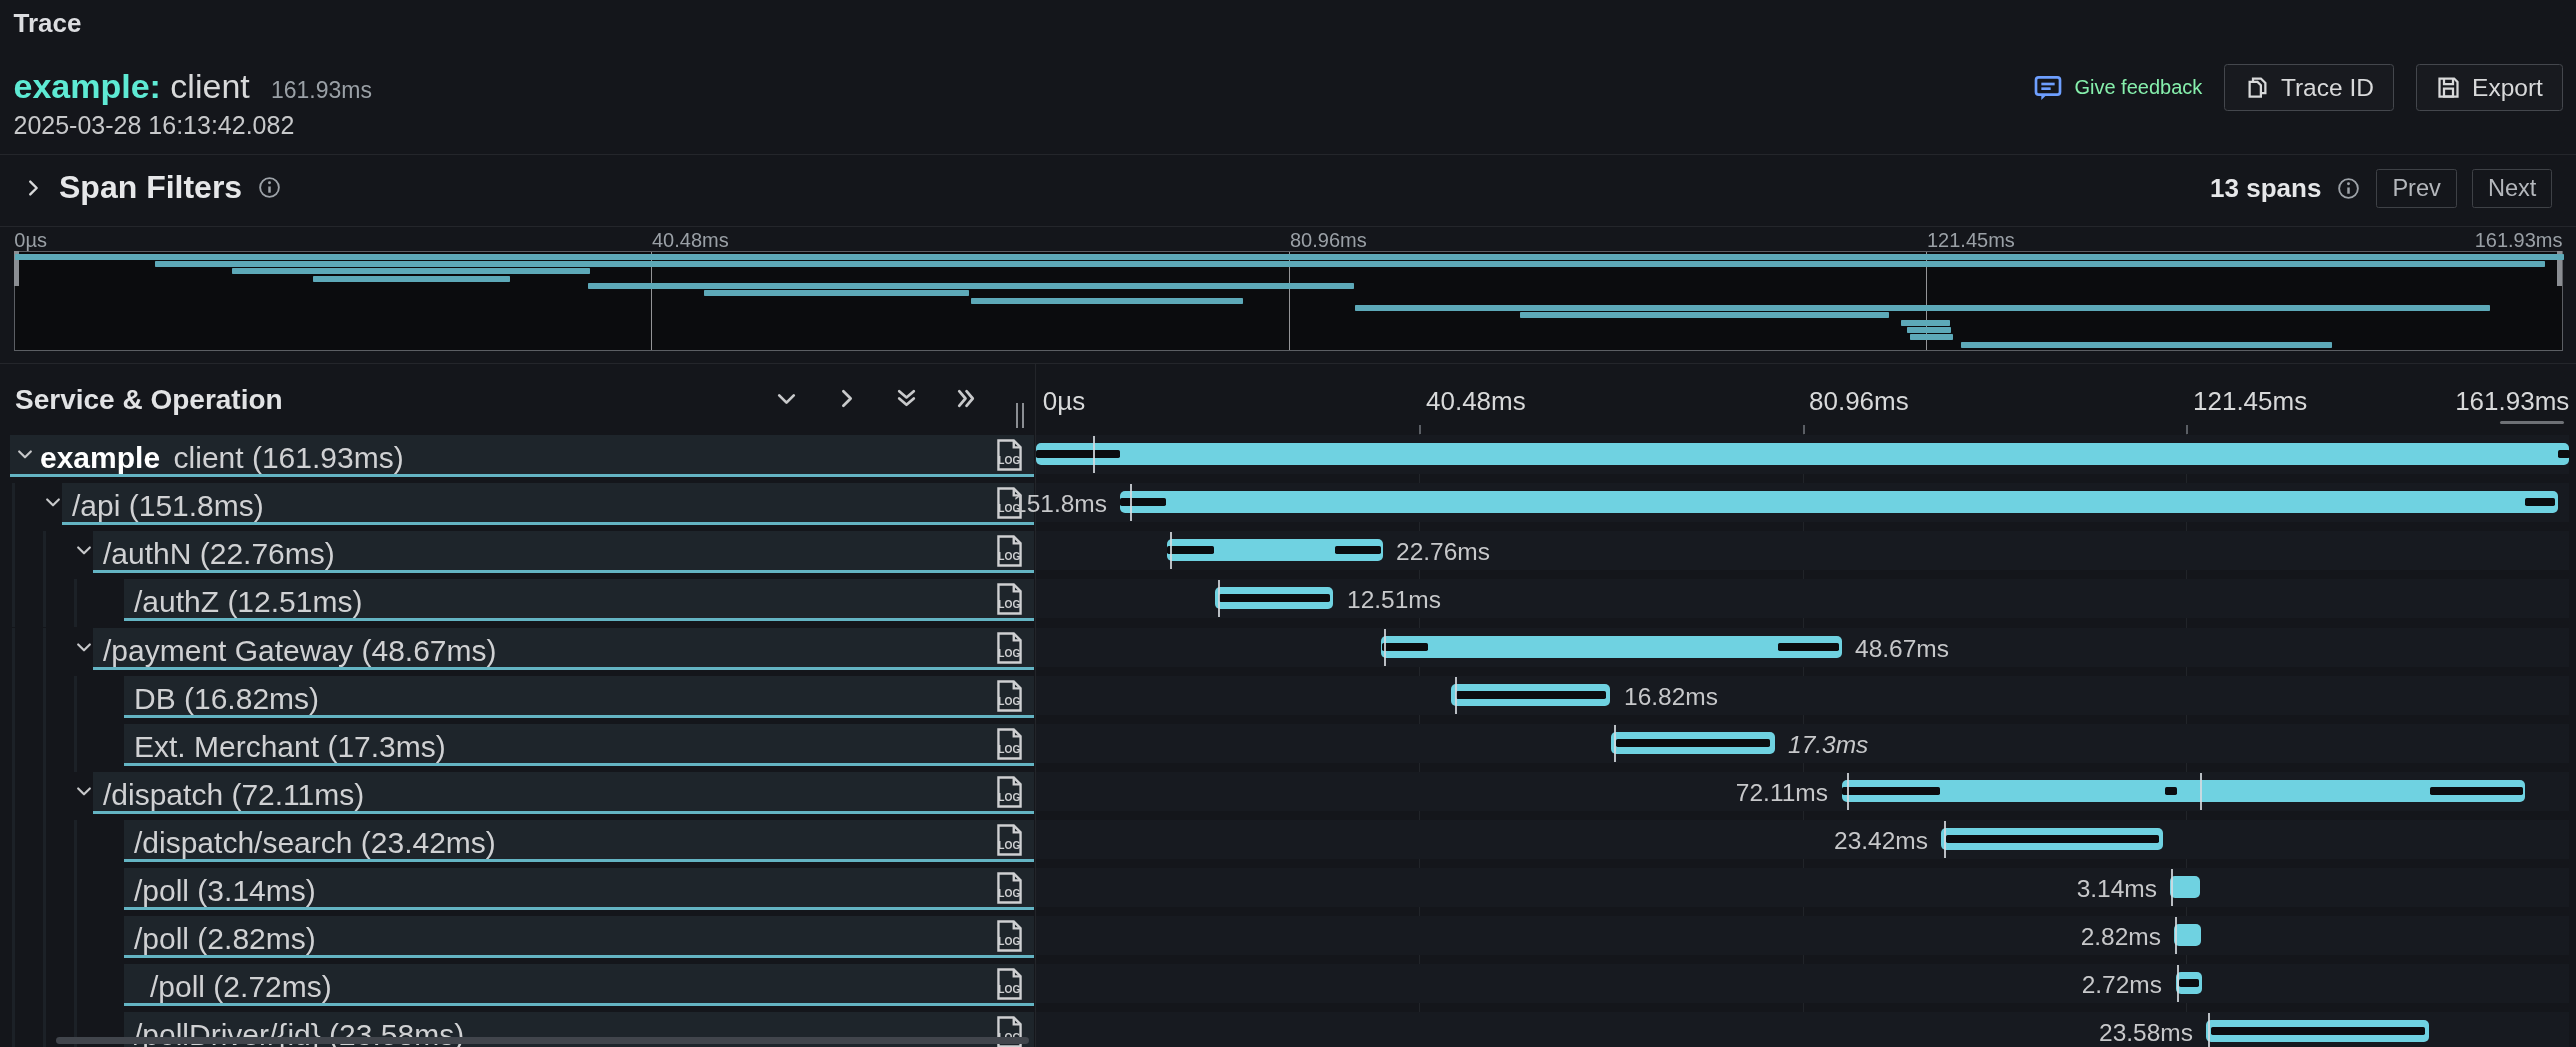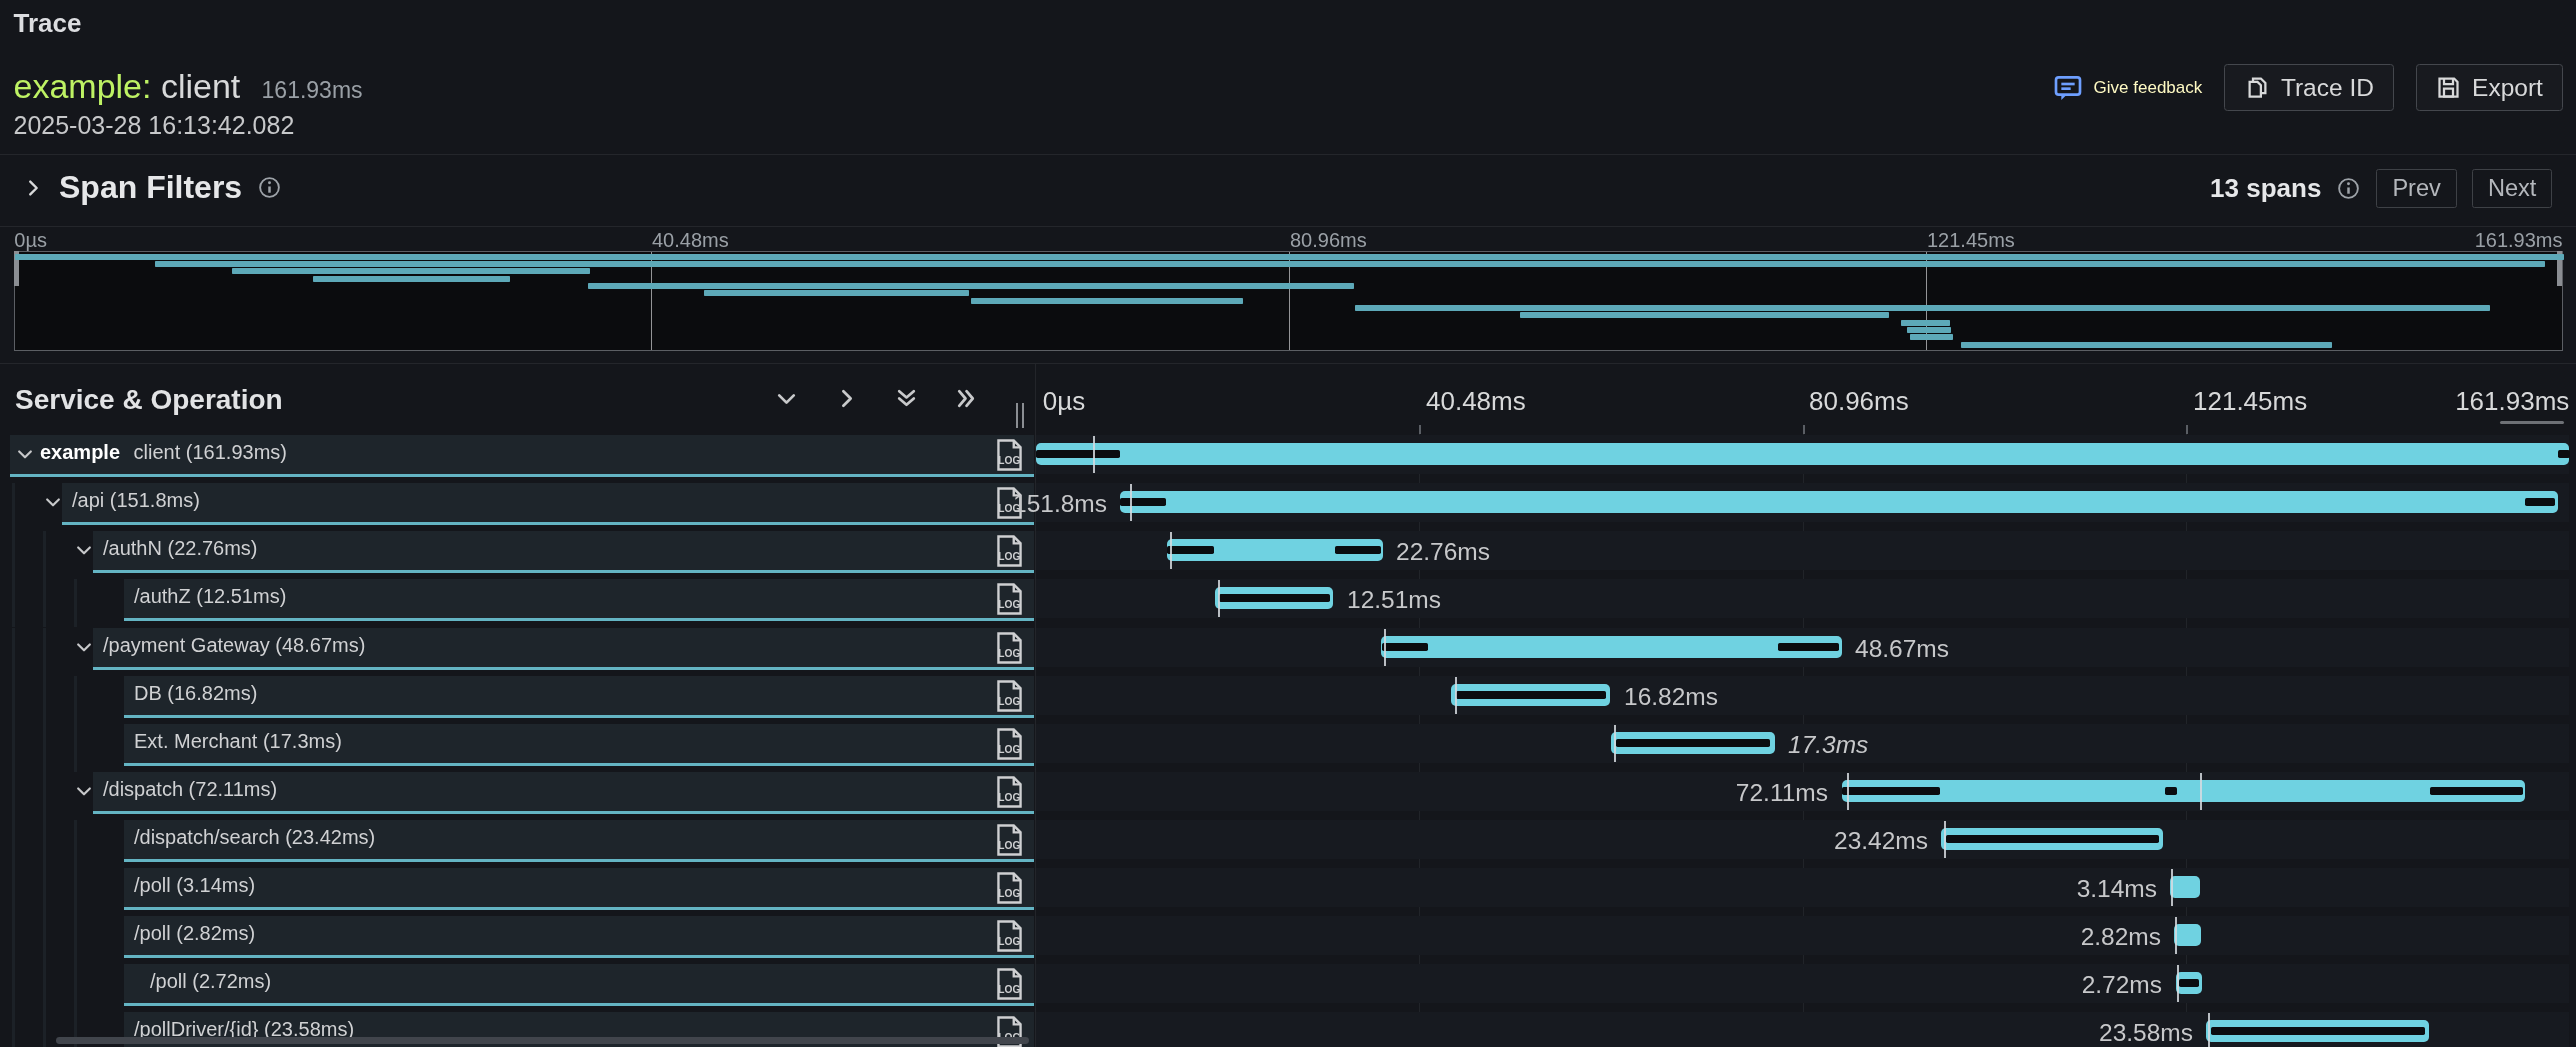--- a/index.html
+++ b/index.html
@@ -7,26 +7,26 @@
   .screen {
     position:relative; width:2576px; height:1048px; overflow:hidden;
     background:#14161b; font-family:"Liberation Sans", sans-serif; color:#d0d1d3;
   }
   .abs { position:absolute; }
   svg { display:block; }
 
   
   .page-title { left:13.5px; top:8.4px; font-size:26px; font-weight:600; color:#dcdde0; }
   .trace-title { left:13.5px; top:67px; font-size:34px; color:#d8d9da; white-space:nowrap; }
-  .trace-title b { color:#bef264; font-weight:400; }
+  .trace-title b { color:#5eead4; font-weight:700; }
   .trace-duration { font-size:23px; color:#9aa0a6; margin-left:11.8px; }
   .trace-timestamp { left:13.5px; top:111px; font-size:25px; color:#c7c8ca; }
 
   .hdr-actions { right:13.5px; top:64px; display:flex; align-items:center; gap:22px; }
-  .feedback-link { display:flex; align-items:center; gap:10px; color:#fef9c3; font-size:17px; cursor:pointer; }
+  .feedback-link { display:flex; align-items:center; gap:10px; color:#86efac; font-size:20px; cursor:pointer; }
   .hdr-btn { display:flex; align-items:center; gap:10px; height:47px; padding:0 18.6px;
     border:0.8px solid #44474d; border-radius:3.4px; background:rgba(255,255,255,0.02);
     color:#d8d9da; font-size:24.5px; font-weight:500; cursor:pointer; }
 
   
   .sep { left:0; width:2576px; height:0.8px; background:#24262b; }
   .filters-left { left:22px; top:169px; display:flex; align-items:center; gap:15px; }
   .filters-label { font-size:32px; font-weight:700; color:#e6e7e9; }
   .filters-right { right:23.6px; top:169px; display:flex; align-items:center; gap:15px; }
   .span-count { font-size:26px; font-weight:700; color:#e6e7e9; }
@@ -59,21 +59,21 @@
   .grid-line { position:absolute; top:434px; width:0.8px; height:613px; background:#212429; }
 
   
   .rows { left:0; top:0; width:2576px; height:1048px; }
   .row { position:absolute; left:0; width:2576px; }
   .name-cell { position:absolute; left:0; top:0; width:1036px; height:100%; }
   .guide { position:absolute; top:0; width:3.4px; height:100%; background:#1c2127; }
   .name-block { position:absolute; top:0; height:39px; right:2.5px; background:#1e252b; }
   .underline { position:absolute; left:0; right:0; bottom:-2.5px; height:2.5px; background:#64b4c3; }
   .row-chevron { position:absolute; top:9.3px; }
-  .name-text { position:absolute; top:5.9px; font-size:20px; color:#d0d1d3; white-space:nowrap; }
+  .name-text { position:absolute; top:5.9px; font-size:30px; color:#d0d1d3; white-space:nowrap; }
   .name-text b { color:#ffffff; font-weight:700; margin-right:13.5px; }
   .log-icon { position:absolute; right:11.8px; top:3.4px; cursor:pointer; }
 
   .gantt-cell { position:absolute; left:1036px; top:0; width:1540px; height:100%; }
   .gantt-bg { position:absolute; left:0; top:0; width:1533px; height:39px; background:#171a20; }
   .bar { position:absolute; top:8.4px; height:22px; background:#6fd2e1; border-radius:5px; }
   .crit { position:absolute; top:6.7px; height:8.4px; background:#0b0d10; border-radius:1.7px; }
   .log-tick { position:absolute; top:0.8px; width:1.7px; height:37px; background:rgba(215,220,224,0.85); }
   .dur-label { position:absolute; top:6.7px; font-size:24.5px; color:#c7c8ca; white-space:nowrap; }
 

